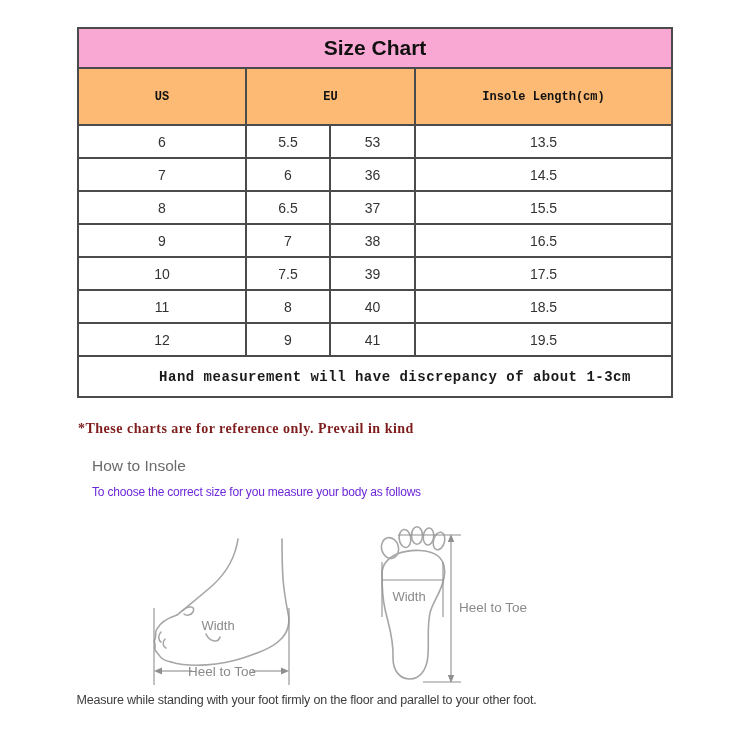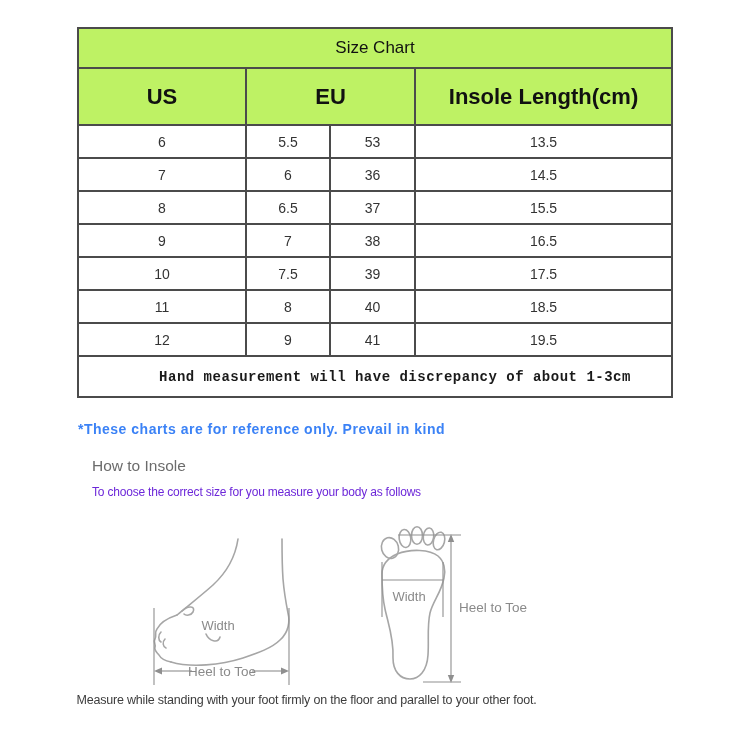--- a/index.html
+++ b/index.html
@@ -10,32 +10,32 @@
   
   .size-table{
     position:absolute;left:77px;top:27px;width:594px;
     border-collapse:collapse;table-layout:fixed;
     border:2px solid #333333;
   }
   .size-table td{
     border:2px solid #4b4b4b;text-align:center;vertical-align:middle;
     color:#333333;font-size:14px;padding:0;
   }
-  .title-row td{height:38px;font-size:17px;font-weight:normal;color:#111111;background:#bef264;}
-  .head-row td{height:55px;background:#bef264;font-size:22px;font-weight:bold;color:#111111;}
+  .title-row td{height:38px;font-size:21px;font-weight:bold;color:#111111;background:#f9a8d4;}
+  .head-row td{height:55px;background:#fdba74;font-size:12px;font-weight:bold;color:#111111;font-family:Liberation Mono, monospace;}
   .data-row td{height:31px;}
   .footer-row td{
     height:39px;font-family:"Liberation Mono", monospace;font-weight:bold;
     font-size:14px;color:#1a1a1a;letter-spacing:0.5px;padding-left:40px;
   }
   
   .note{
     position:absolute;left:78px;top:421px;
-    font-family:Liberation Sans, sans-serif;font-weight:bold;
-    font-size:14px;color:#3b82f6;letter-spacing:0.5px;white-space:nowrap;text-align:center;
+    font-family:Liberation Serif, serif;font-weight:bold;
+    font-size:14px;color:#7f1d1d;letter-spacing:0.5px;white-space:nowrap;text-align:center;
   }
   .how-heading{position:absolute;left:92px;top:457px;font-size:15.5px;color:#6b6b6b;}
   .how-subtitle{position:absolute;left:92px;top:485px;font-size:12px;color:#6d28d9;letter-spacing:-0.2px;}
   .caption{
     position:absolute;left:0;top:693px;width:613px;text-align:center;
     font-size:12.5px;color:#3c3c3c;letter-spacing:-0.2px;
   }
   
   .foot-side{position:absolute;left:146px;top:531px;}
   .foot-sole{position:absolute;left:373px;top:520px;}

